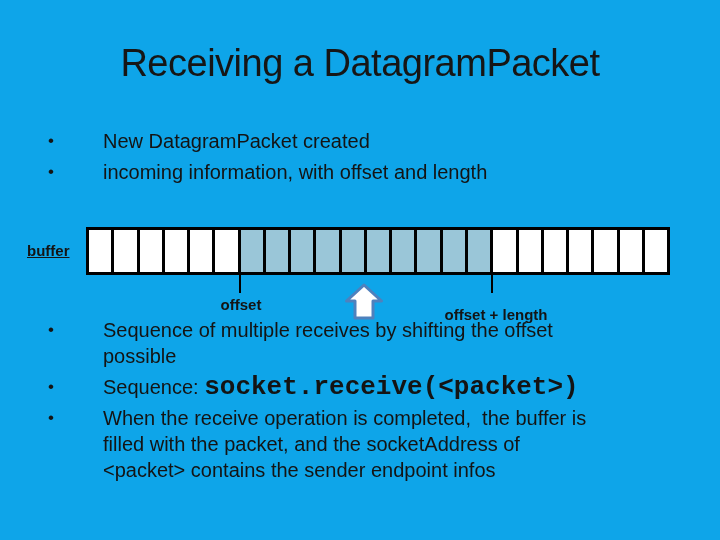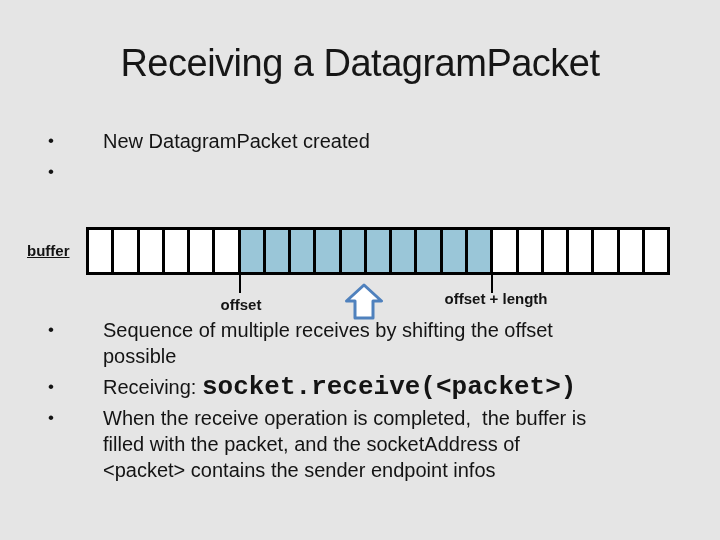--- a/index.html
+++ b/index.html
@@ -1,20 +1,20 @@
 <!DOCTYPE html>
 <html><head>
 <meta charset="utf-8">
 <style>
   html, body { margin: 0; padding: 0; background: #888; }
   .slide {
     position: relative;
     width: 720px; height: 540px;
     margin: 0 auto;
-    background: #e5e5e5;
+    background: #0ea5e9;
     font-family: "Liberation Sans", sans-serif;
     color: #141414;
     overflow: hidden;
   }
   .title {
     position: absolute;
     top: 42px; left: 0; width: 100%;
     text-align: center;
     font-size: 38px;
     letter-spacing: -0.5px;
@@ -72,21 +72,21 @@
   .tick.offset { left: 239px; }
   .tick.offlen { left: 491px; }
   .diagram-label {
     position: absolute;
     font-size: 15px;
     font-weight: 700;
     transform: translateX(-50%);
     white-space: nowrap;
   }
   .offset-label { left: 241px; top: 296px; }
-  .offlen-label { left: 496px; top: 290px; }
+  .offlen-label { left: 496px; top: 306px; }
   .up-arrow {
     position: absolute;
     left: 344px; top: 283px;
     width: 40px; height: 37px;
   }
 </style>
 </head>
 <body>
 
 <div class="slide">
@@ -96,20 +96,21 @@
   <div class="bullets top">
     <div class="bullet-item">
       <span class="bullet-marker">•</span>
       <span class="bullet-text">
         <div class="bullet-line">New DatagramPacket created</div>
       </span>
     </div>
     <div class="bullet-item">
       <span class="bullet-marker">•</span>
       <span class="bullet-text">
+        <div class="bullet-line">incoming information, with offset and length</div>
       </span>
     </div>
   </div>
 
   <div class="buffer-label">buffer</div>
 
   <div class="buffer-box" id="buffer-box" style="--hl: #9ac6d8;">
       <div class="cell"></div>
       <div class="cell"></div>
       <div class="cell"></div>
@@ -149,21 +150,21 @@
     <div class="bullet-item">
       <span class="bullet-marker">•</span>
       <span class="bullet-text">
         <div class="bullet-line">Sequence of multiple receives by shifting the offset</div>
         <div class="bullet-line">possible</div>
       </span>
     </div>
     <div class="bullet-item">
       <span class="bullet-marker">•</span>
       <span class="bullet-text">
-        <span>Receiving: </span><span class="code">socket.receive(&lt;packet&gt;)</span>
+        <span>Sequence: </span><span class="code">socket.receive(&lt;packet&gt;)</span>
       </span>
     </div>
     <div class="bullet-item">
       <span class="bullet-marker">•</span>
       <span class="bullet-text">
         <div class="bullet-line">When the receive operation is completed,  the buffer is</div>
         <div class="bullet-line">filled with the packet, and the socketAddress of</div>
         <div class="bullet-line">&lt;packet&gt; contains the sender endpoint infos</div>
       </span>
     </div>

